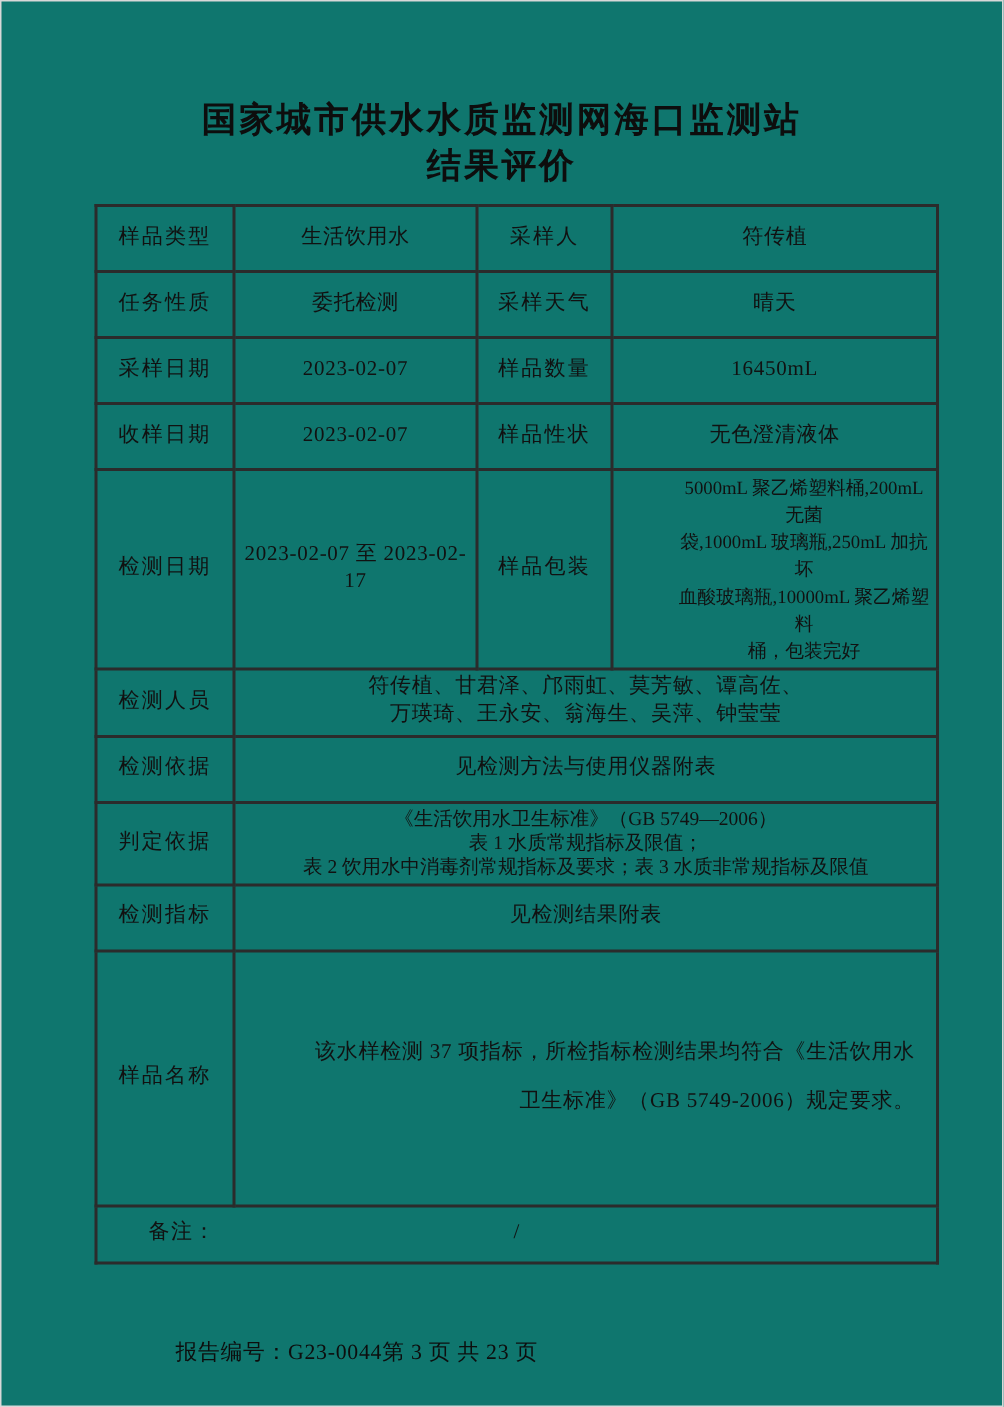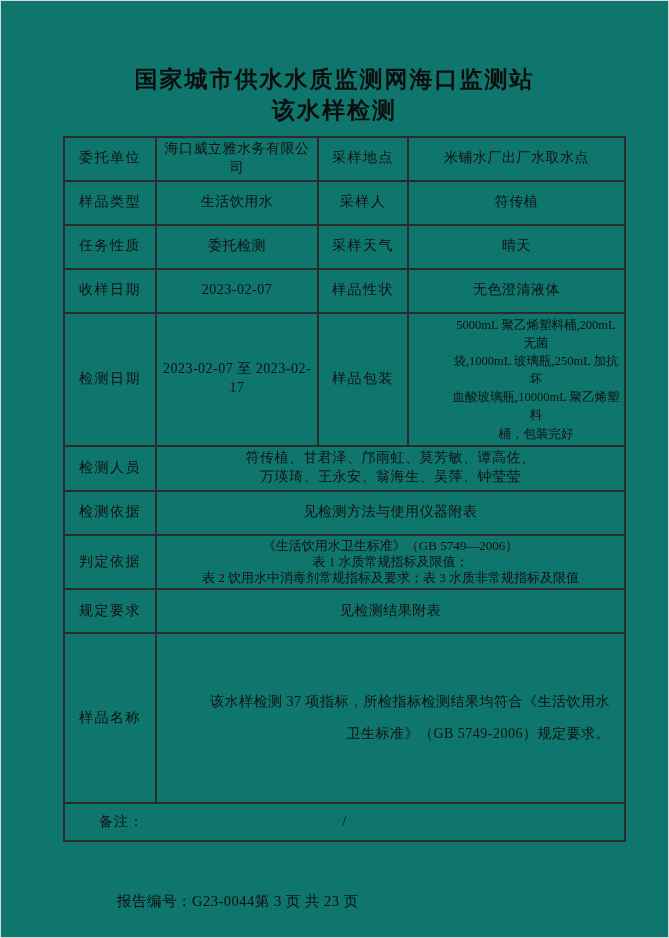--- a/index.html
+++ b/index.html
@@ -80,48 +80,48 @@
     color: #0d0d0d;
   }
 </style>
 </head>
 <body>
 
 <div class="page">
 
   <div class="title">
     <div>国家城市供水水质监测网海口监测站</div>
-    <div>该水样检测</div>
+    <div>结果评价</div>
   </div>
 
   <table class="doc-table">
     <colgroup>
       <col style="width:92px">
         <col style="width:162px">
         <col style="width:90px">
         <col style="width:217px">
     </colgroup>
     <tbody>
-      <tr class="h42">
-        <td class="lbl">委托单位</td>
-        <td>海口威立雅水务有限公司</td>
-        <td class="lbl">采样地点</td>
-        <td>米铺水厂出厂水取水点</td>
-      </tr>
       <tr class="h44">
         <td class="lbl">样品类型</td>
         <td>生活饮用水</td>
         <td class="lbl">采样人</td>
         <td>符传植</td>
       </tr>
       <tr class="h44">
         <td class="lbl">任务性质</td>
         <td>委托检测</td>
         <td class="lbl">采样天气</td>
         <td>晴天</td>
+      </tr>
+      <tr class="h44">
+        <td class="lbl">采样日期</td>
+        <td>2023-02-07</td>
+        <td class="lbl">样品数量</td>
+        <td>16450mL</td>
       </tr>
       <tr class="h44">
         <td class="lbl">收样日期</td>
         <td>2023-02-07</td>
         <td class="lbl">样品性状</td>
         <td>无色澄清液体</td>
       </tr>
       <tr class="h72">
         <td class="lbl">检测日期</td>
         <td>2023-02-07 至 2023-02-17</td>
@@ -140,21 +140,21 @@
         <td class="lbl">检测依据</td>
         <td colspan="3">见检测方法与使用仪器附表</td>
       </tr>
       <tr class="h48">
         <td class="lbl">判定依据</td>
         <td class="pre judgment" colspan="3">《生活饮用水卫生标准》（GB 5749—2006）
 表 1  水质常规指标及限值；
 表 2  饮用水中消毒剂常规指标及要求；表 3 水质非常规指标及限值</td>
       </tr>
       <tr class="h44">
-        <td class="lbl">规定要求</td>
+        <td class="lbl">检测指标</td>
         <td colspan="3">见检测结果附表</td>
       </tr>
       <tr class="h170">
         <td class="lbl">样品名称</td>
         <td class="evaluation" colspan="3">该水样检测 37 项指标，所检指标检测结果均符合《生活饮用水卫生标准》（GB 5749-2006）规定要求。</td>
       </tr>
       <tr class="h38">
         <td class="remark-cell" colspan="4">
           <span class="remark-label">备注：</span>
           <span class="remark-value">/</span>

